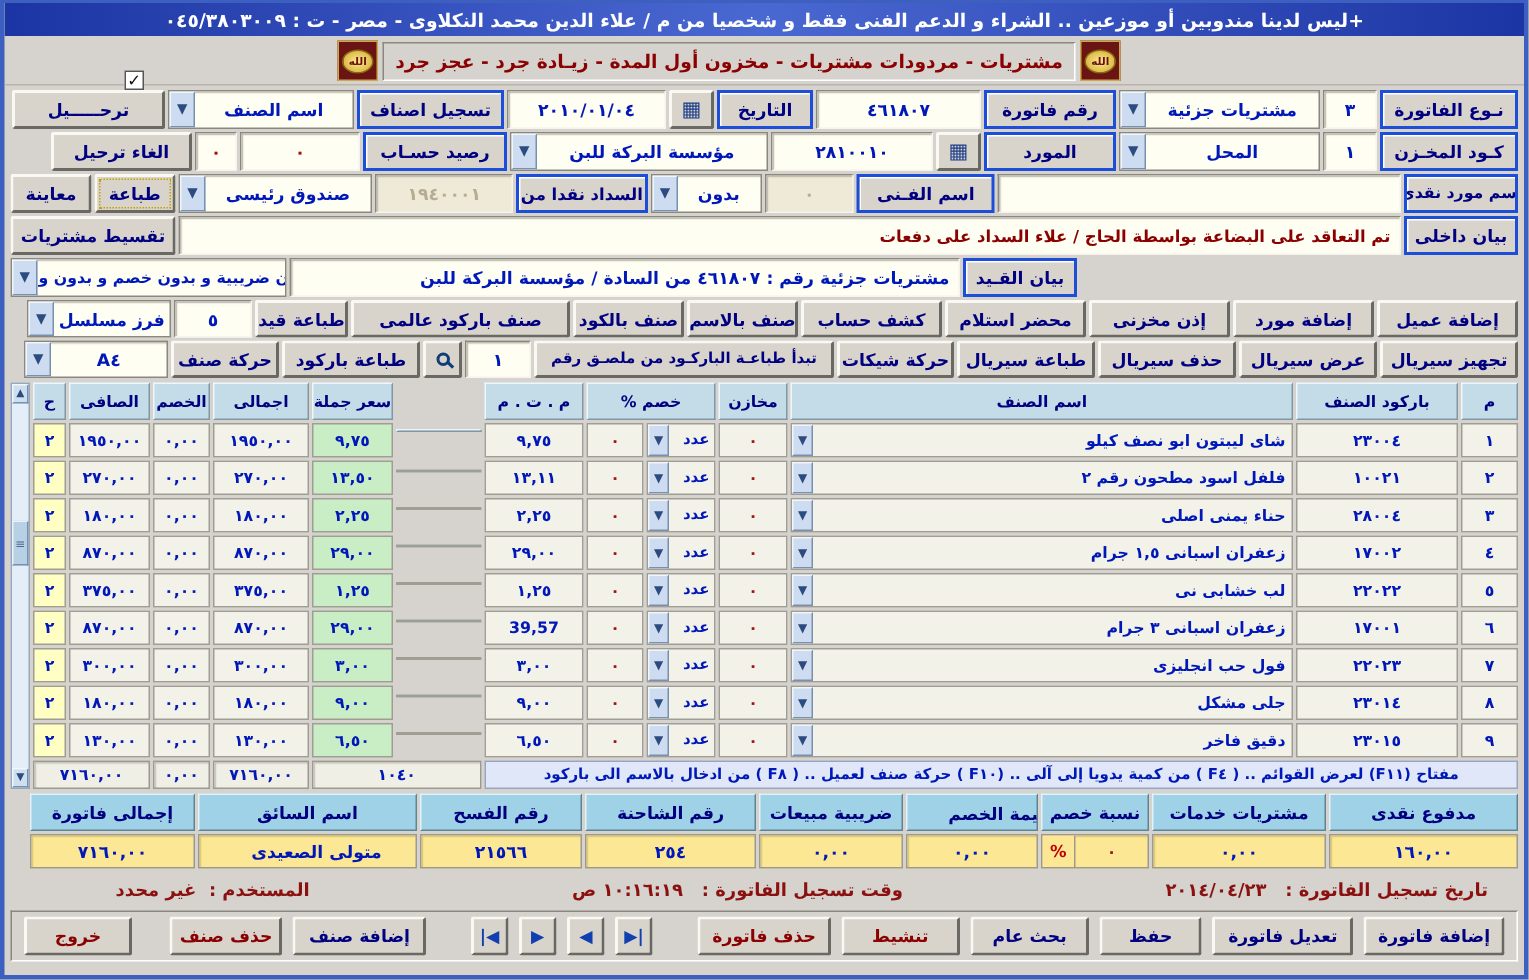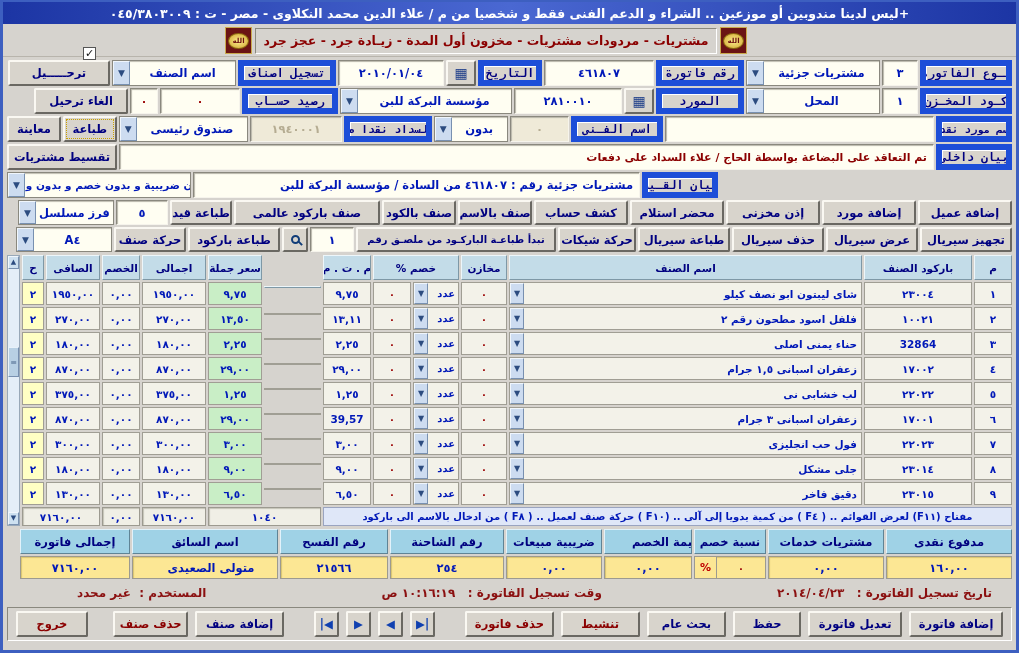--- a/index.html
+++ b/index.html
@@ -7,21 +7,21 @@
   #win{width:1019px;height:653px;margin:0 auto;background:#d6d3ce;border:3px solid #3d5fc0;border-top-width:2px;position:relative;overflow:hidden;}
   .titlebar{height:22px;background:linear-gradient(90deg,#1c35a4,#4a68d2 50%,#1c35a4);color:#fff;font-weight:bold;font-size:12.5px;display:flex;align-items:center;justify-content:center;white-space:nowrap;}
   .menustrip{height:33px;position:relative;border-bottom:1px solid #b8b4ac;}
   .mgroup{position:absolute;left:222px;top:3px;display:flex;gap:3px;align-items:center;}
   .logo{width:27px;height:27px;background:#6b1414;border:1px solid #caa94c;display:flex;align-items:center;justify-content:center;}
   .logo .oval{width:21px;height:16px;background:radial-gradient(#fceb8e,#cfa62e);border-radius:50%;border:1px solid #8a6a10;display:flex;align-items:center;justify-content:center;font-size:7px;color:#6b1010;font-weight:bold;}
   .mstrip{width:462px;height:26px;background:#d6d3ce;border:1px solid #8a887e;border-bottom-color:#fff;border-right-color:#fff;display:flex;align-items:center;justify-content:center;color:#8b0000;font-weight:bold;font-size:12.5px;white-space:nowrap;}
   .chk{position:absolute;left:80px;top:23px;width:13px;height:13px;background:#fff;border:1px solid #555;font-size:11px;line-height:11px;text-align:center;color:#111;}
   .content{padding:3px 4px;direction:rtl;}
   .frow{display:flex;gap:2px;height:26px;margin-bottom:2px;align-items:stretch;}
-  .lbl{background:#d8d4cc;border:6px solid #1d4ed8;box-shadow:inset 1px 1px 0 #fff;color:#000080;font-weight:bold;font-size:11.5px;display:flex;align-items:center;justify-content:center;white-space:nowrap;overflow:hidden;font-family:Liberation Mono, monospace;}
+  .lbl{background:#d8d4cc;border:2px solid #1d4ed8;box-shadow:inset 1px 1px 0 #fff;color:#000080;font-weight:bold;font-size:11.5px;display:flex;align-items:center;justify-content:center;white-space:nowrap;overflow:hidden;}
   .fld{background:#fffef2;border:1px solid #8a887e;border-bottom-color:#f6f4ec;border-right-color:#f6f4ec;box-shadow:inset 1px 1px 1px #b8b6aa;color:#0018b8;font-weight:bold;font-size:11.5px;display:flex;align-items:center;justify-content:center;white-space:nowrap;overflow:hidden;}
   .fld.redtxt{color:#8b0000;font-size:11px;justify-content:flex-start;padding-right:6px;}
   .fld.bluetxt{justify-content:flex-start;padding-right:6px;}
   .pale{background:#efead8;color:#b5ac92;}
   .btn{background:#d8d4cc;border:2px solid;border-color:#faf8f2 #6a6862 #6a6862 #faf8f2;border-radius:2px;color:#000080;font-weight:bold;font-size:11.5px;display:flex;align-items:center;justify-content:center;white-space:nowrap;overflow:hidden;cursor:default;}
   .btn.danger{color:#8b0000;}
   .btn.focusdot{outline:1px dotted #c8a000;outline-offset:-4px;}
   .combo{display:flex;direction:rtl;background:#fffef2;border:1px solid #8a887e;box-shadow:inset 1px 1px 1px #c0beb2;overflow:hidden;}
   .combo .cv{flex:1;color:#0018b8;font-weight:bold;font-size:11.5px;display:flex;align-items:center;justify-content:center;white-space:nowrap;overflow:hidden;}
   .combo .arr{width:17px;background:#cddcf0;border:1px solid;border-color:#f0f6fc #7890b0 #7890b0 #f0f6fc;color:#2c4c80;font-size:9px;display:flex;align-items:center;justify-content:center;}
@@ -31,21 +31,21 @@
   .mag::after{content:"";position:absolute;width:6px;height:2px;background:#103c78;transform:rotate(45deg);right:-5px;bottom:-2px;}
   .sp{flex:0 0 auto;}
   
   .tablewrap{position:relative;padding-left:15px;margin-top:3px;}
   .trow{display:flex;gap:2px;height:23px;margin-bottom:2px;}
   .trow.hdr{height:25px;}
   .th{background:#c3dce8;border:1px solid;border-color:#edf6fa #7e98a6 #7e98a6 #edf6fa;color:#000080;font-weight:bold;font-size:10.5px;display:flex;align-items:center;justify-content:center;white-space:nowrap;overflow:hidden;}
   .tc{background:#f3f2e9;border:1px solid #a09e94;font-size:10.5px;font-weight:bold;color:#0018b8;display:flex;align-items:center;justify-content:center;white-space:nowrap;overflow:hidden;}
   .tc.red{color:#a01010;}
   .c-no{width:38px;}.c-bar{width:108px;}.c-name{flex:1;}.c-sto{width:46px;}.c-unit{width:46px;}
-  .c-dpc{width:38px;}.c-disc2{width:86px;}.c-mtm{width:48px;}.c-qty{width:57px;margin-top:31px;}.c-prc{width:54px;}
+  .c-dpc{width:38px;}.c-disc2{width:86px;}.c-mtm{width:66px;}.c-qty{width:57px;margin-top:31px;}.c-prc{width:54px;}
   .c-tot{width:64px;}.c-dsc{width:38px;}.c-net{width:54px;}.c-h{width:22px;}
   .tc.c-qty{background:#c2e5f2;}.tc.c-prc{background:#c9eec6;}.tc.c-h{background:#ffffc4;}
   .tc.c-name{justify-content:space-between;padding-right:4px;}
   .tc.c-unit{justify-content:space-between;padding-right:3px;font-size:10px;}
   .arrsm{width:14px;align-self:stretch;background:#cddcf0;border:1px solid;border-color:#f0f6fc #7890b0 #7890b0 #f0f6fc;color:#2c4c80;font-size:8px;display:flex;align-items:center;justify-content:center;}
   .totrow{display:flex;gap:2px;height:19px;margin-top:1px;}
   .totbox{background:#f0efe6;border:1px solid #9c9a90;box-shadow:inset 1px 1px 1px #c4c2b6;color:#0018b8;font-weight:bold;font-size:10.5px;display:flex;align-items:center;justify-content:center;}
   .hintbox{flex:1;background:#dfe7f8;border:1px solid #9aa4c0;color:#0018b8;font-weight:bold;font-size:10px;display:flex;align-items:center;justify-content:center;white-space:nowrap;overflow:hidden;}
   .t-qty{width:113px;}.t-tot{width:64px;}.t-dsc{width:38px;}.t-net{width:78px;}
   .vsb{position:absolute;left:0;top:0;bottom:0;width:13px;background:#e4eef8;border:1px solid #98a8b8;display:flex;flex-direction:column;}
@@ -261,21 +261,21 @@
             <div class="tc c-mtm">١٣,١١</div>
             <div class="tc c-qty">٢٠</div>
             <div class="tc c-prc">١٣,٥٠</div>
             <div class="tc c-tot">٢٧٠,٠٠</div>
             <div class="tc c-dsc">٠,٠٠</div>
             <div class="tc c-net">٢٧٠,٠٠</div>
             <div class="tc c-h">٢</div>
           </div>
           <div class="trow">
             <div class="tc c-no">٣</div>
-            <div class="tc c-bar">32864</div>
+            <div class="tc c-bar">٢٨٠٠٤</div>
             <div class="tc c-name">
               <span class="cellv">حناء يمنى اصلى</span>
               <span class="arrsm">▼</span>
             </div>
             <div class="tc c-sto red">٠</div>
             <div class="tc c-unit">
               <span class="cellv">عدد</span>
               <span class="arrsm">▼</span>
             </div>
             <div class="tc c-dpc red">٠</div>

